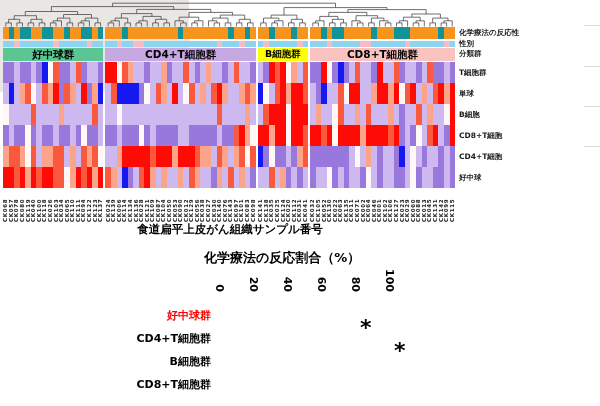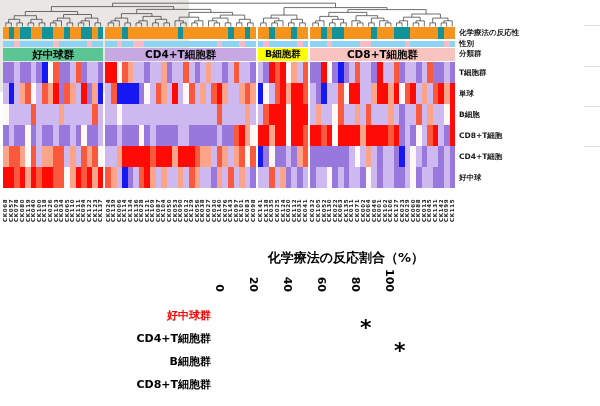--- a/index.html
+++ b/index.html
@@ -10,21 +10,21 @@
   .abs{position:absolute;}
   .band{position:absolute;display:flex;align-items:center;justify-content:center;
         font-weight:bold;color:#000;}
   .rlabel{position:absolute;left:459px;transform:translateY(-50%);
           font-size:7.5px;font-weight:bold;color:#1a1a1a;white-space:nowrap;}
   .slabel{position:absolute;width:33px;height:7px;line-height:7px;
           font-size:5.5px;letter-spacing:0.7px;font-weight:bold;color:#222;
           transform:rotate(-90deg);text-align:left;white-space:nowrap;}
   .xaxis-title{position:absolute;left:30px;top:222px;width:400px;text-align:center;
           font-size:11.5px;font-weight:bold;color:#000;}
-  .bar-title{position:absolute;left:204px;top:249px;width:220px;text-align:right;
+  .bar-title{position:absolute;left:204px;top:249px;width:220px;text-align:left;
           font-size:13px;font-weight:bold;color:#000;}
   .ticklabel{position:absolute;width:34px;height:12px;line-height:12px;
           font-size:11px;font-weight:bold;color:#000;text-align:right;
           transform:rotate(90deg);}
   .catlabel{position:absolute;width:95px;height:14px;line-height:14px;
           font-size:11px;font-weight:bold;text-align:right;white-space:nowrap;}
   .star{position:absolute;font-size:22px;font-weight:bold;color:#000;line-height:20px;}
   .faintline{position:absolute;left:584px;width:16px;height:1px;background:#dadada;}
 </style>
 </head>
@@ -828,20 +828,21 @@
       <div class="slabel" style="left: 396.7px; top: 202px;">CK060</div>
       <div class="slabel" style="left: 402.3px; top: 202px;">CK088</div>
       <div class="slabel" style="left: 407.8px; top: 202px;">CK013</div>
       <div class="slabel" style="left: 413.4px; top: 202px;">CK045</div>
       <div class="slabel" style="left: 419px; top: 202px;">CK131</div>
       <div class="slabel" style="left: 424.6px; top: 202px;">CK142</div>
       <div class="slabel" style="left: 430.1px; top: 202px;">CK099</div>
       <div class="slabel" style="left: 435.7px; top: 202px;">CK115</div>
     </div>
 
+  <div class="xaxis-title">食道扁平上皮がん組織サンプル番号</div>
 
   <div id="rightLabels">
       <div class="rlabel" style="top: 33px;">化学療法の反応性</div>
       <div class="rlabel" style="top: 44px;">性別</div>
       <div class="rlabel" style="top: 54px;">分類群</div>
       <div class="rlabel" style="top: 72.5px;">T細胞群</div>
       <div class="rlabel" style="top: 93.5px;">単球</div>
       <div class="rlabel" style="top: 114.5px;">B細胞</div>
       <div class="rlabel" style="top: 135.5px;">CD8+T細胞</div>
       <div class="rlabel" style="top: 156.5px;">CD4+T細胞</div>

